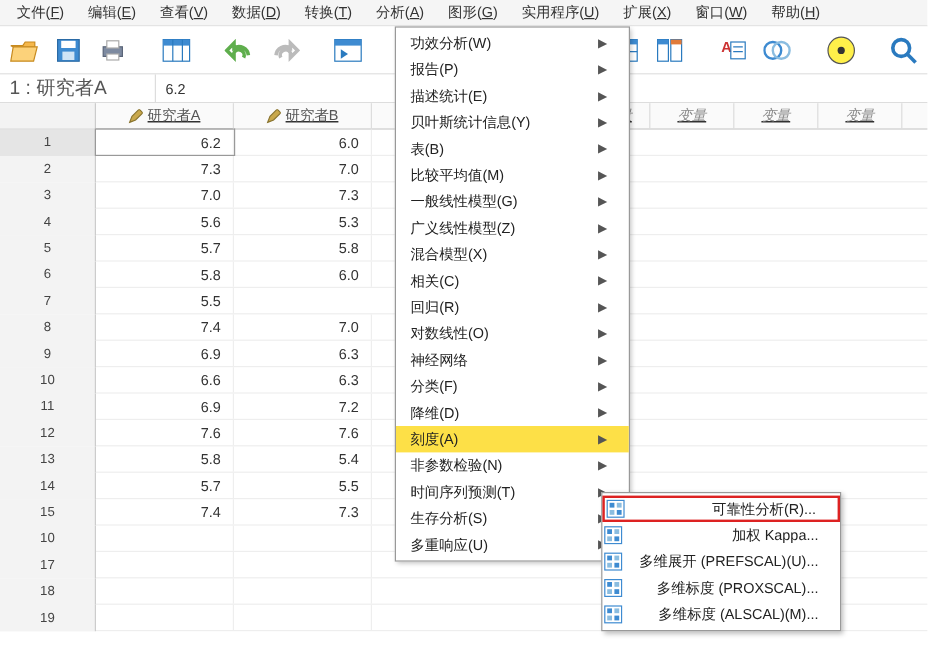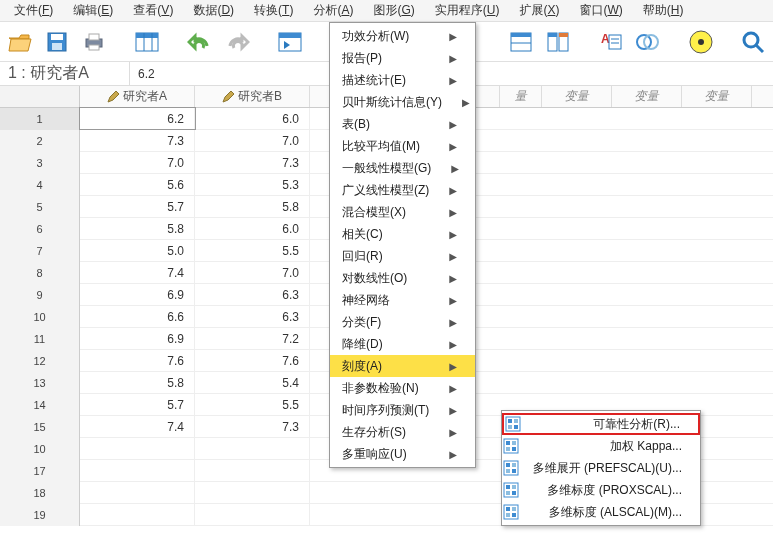--- a/index.html
+++ b/index.html
@@ -7,42 +7,42 @@
   .menubar { display: flex; align-items: center; height: 22px; background: #f5f5f5; border-bottom: 1px solid #e0e0e0; padding: 0 4px; }
   .menubar .menu-item { padding: 19px 10px; color: #333; cursor: default; }
   .menubar .mnemonic { text-decoration: underline; }
   .toolbar { display: flex; align-items: center; height: 40px; background: #fff; border-bottom: 1px solid #e0e0e0; padding: 0 6px; gap: 10px; }
   .toolbar .tb-icon { width: 28px; height: 28px; display: flex; align-items: center; justify-content: center; }
   .toolbar .spacer { width: 6px; }
   .cellref { display: flex; align-items: center; height: 24px; border-bottom: 1px solid #ddd; }
   .cellref .namebox { width: 130px; padding: 0 8px; color: #555; border-right: 1px solid #ddd; height: 100%; display:flex;align-items:center; font-size:16px;}
   .cellref .valuebox { flex:1; padding: 0 8px; color: #333; height:100%; display:flex;align-items:center;}
   .grid { position: relative; width: 773px; }
-  .header-row { display:flex; height: 22px; background:#fafafa; border-bottom:1px solid #ccc; }
+  .header-row { display:flex; height: 22px; background:#fafafa; border-bottom:1px solid #ccc;text-decoration:underline; }
   .rowhdr-cell, .rowhdr { width: 80px; border-right:1px solid #ccc; background:#f3f3f3; display:flex;align-items:center;justify-content:center; color:#444;}
   .colhdr { width: 115px; border-right:1px solid #ddd; display:flex;align-items:center;justify-content:center; color:#555; position:relative; }
   .colhdr.var { color:#888; font-style:italic; }
   .pencil { display:inline-block; width:12px; height:12px; margin-right:4px; }
   .body-rows .row { display:flex; height:22px; border-bottom:1px solid #eee; }
   .body-rows .row.empty { color:#bbb; }
   .body-rows .cell { width:115px; border-right:1px solid #eee; display:flex;align-items:center;justify-content:flex-end; padding-right:10px; color:#333; }
   .body-rows .rowhdr { height:22px; font-size:11px; }
   .body-rows .row.sel .cell.first { background:#fff; outline:1px solid #999; }
   .body-rows .row.sel .rowhdr { background:#e5e5e5; }
 
   
   .menu { position:absolute; background:#fff; border:1px solid #999; box-shadow:2px 2px 4px rgba(0,0,0,0.25); padding:2px 0; z-index:10; }
   .menu .mitem { display:flex; align-items:center; justify-content:space-between; height:22px; padding:0 18px 0 12px; color:#222; white-space:nowrap; cursor:default; }
   .menu .mitem.highlight { background:#fde047; }
   .menu .mitem .arrow { margin-left:20px; color:#555; font-size:10px; }
   .menu .mitem .icon-slot { width:18px; display:inline-flex; align-items:center; justify-content:center; margin-right:4px; margin-left:-6px;}
   .submenu .mitem { padding-left:6px; }
   .hlbox { border:2px solid #d22; }
 
-  .menu-analyze { left:329px; top:22px; width:147px; }
+  .menu-analyze { left:329px; top:22px; width:196px; }
   .menu-scale   { left:501px; top:410px; width:200px; }
 </style>
 </head>
 <body>
 
 <div class="menubar">
     <div class="menu-item">文件(<span class="mnemonic">F</span>)</div>
     <div class="menu-item">编辑(<span class="mnemonic">E</span>)</div>
     <div class="menu-item">查看(<span class="mnemonic">V</span>)</div>
     <div class="menu-item">数据(<span class="mnemonic">D</span>)</div>
@@ -203,21 +203,20 @@
         <div class="cell first">5.7</div>
         <div class="cell">5.8</div>
       </div>
       <div class="row">
         <div class="rowhdr">6</div>
         <div class="cell first">5.8</div>
         <div class="cell">6.0</div>
       </div>
       <div class="row">
         <div class="rowhdr">7</div>
-        <div class="cell first">5.0</div>
         <div class="cell">5.5</div>
       </div>
       <div class="row">
         <div class="rowhdr">8</div>
         <div class="cell first">7.4</div>
         <div class="cell">7.0</div>
       </div>
       <div class="row">
         <div class="rowhdr">9</div>
         <div class="cell first">6.9</div>

